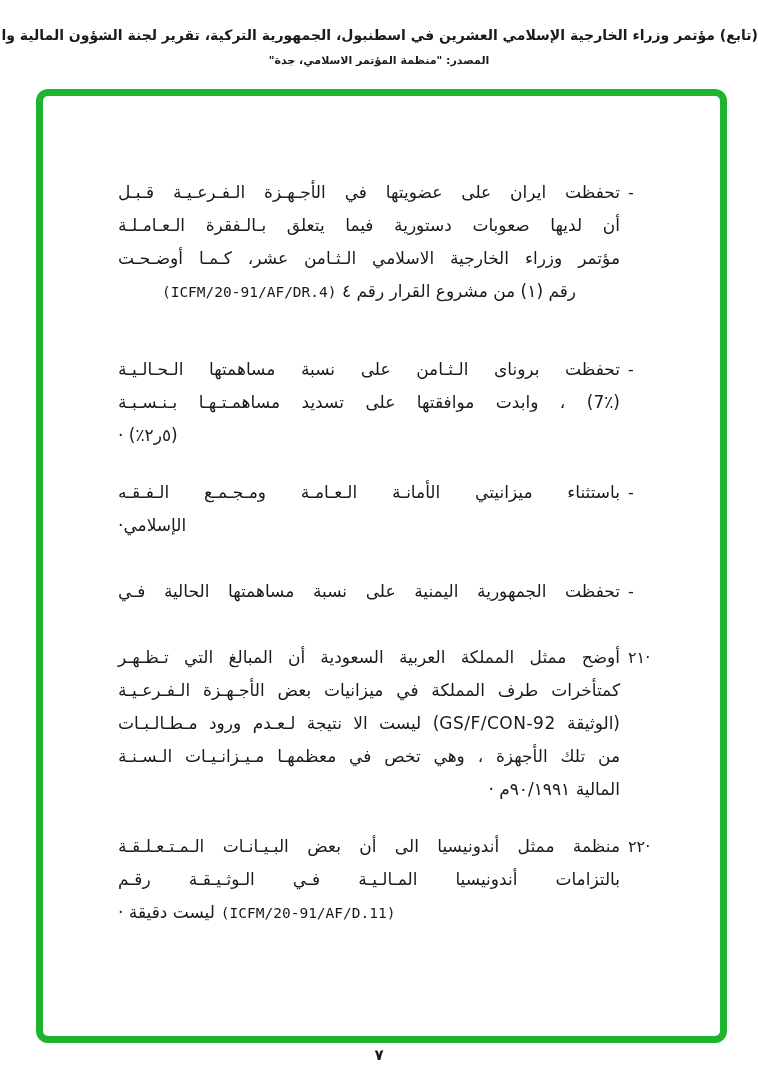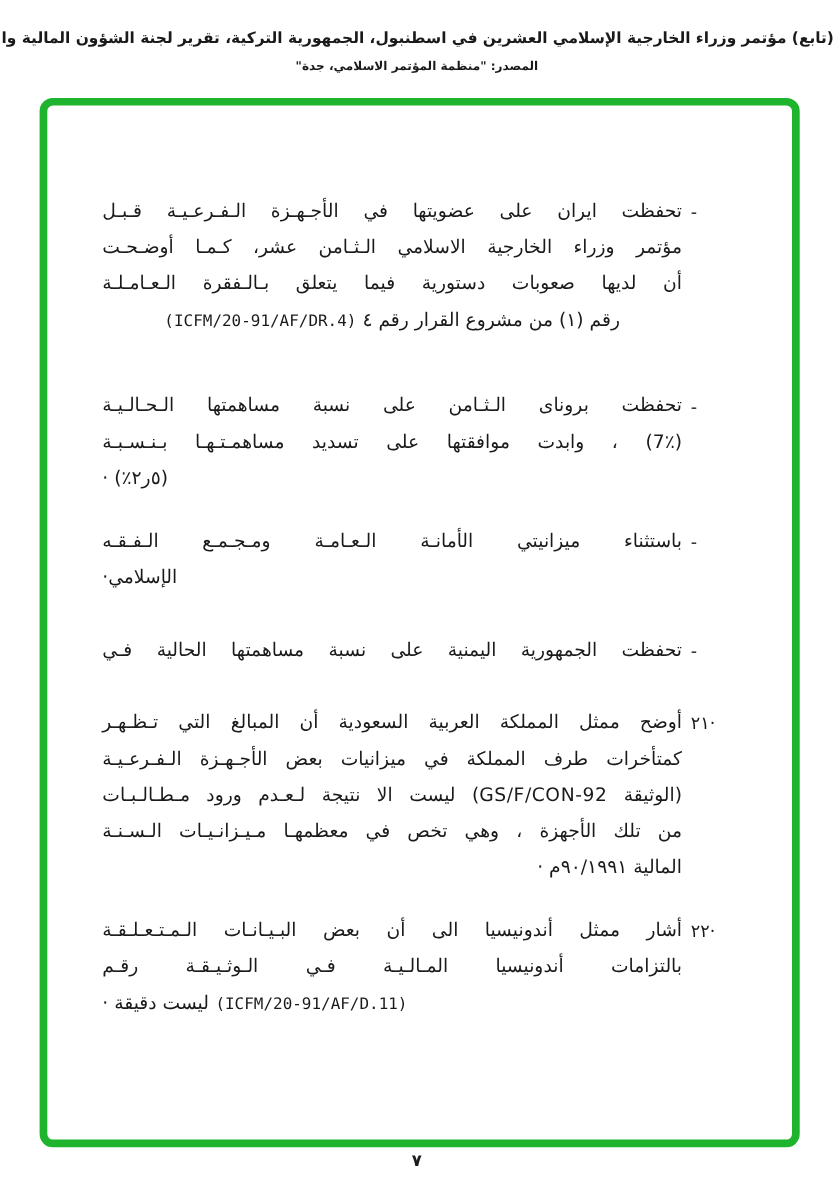--- a/index.html
+++ b/index.html
@@ -50,20 +50,21 @@
     width: 50px;
     line-height: 33px;
     text-align: left;
     font-size: 16px;
     white-space: nowrap;
   }
   .line {
     line-height: 33px;
     min-height: 33px;
     letter-spacing: 0.5px;
+    margin-left: 25px;
   }
   .line.j { text-align: justify; text-align-last: justify; }
   .line.c { text-align: left; }
   .line.s { }
   .line.e { text-align: center; }
   .code {
     font-family: "DejaVu Sans Mono", monospace;
     font-size: 14.5px;
     letter-spacing: 0px;
     unicode-bidi: isolate;
@@ -83,22 +84,22 @@
   <div class="header-title">(تابع) مؤتمر وزراء الخارجية الإسلامي العشرين في اسطنبول، الجمهورية التركية، تقرير لجنة الشؤون المالية والإدارية</div>
   <div class="header-source">المصدر: "منظمة المؤتمر الاسلامي، جدة"</div>
 </div>
 
 <div class="doc-frame" id="doc-frame" style="border-color: rgb(30, 180, 45);">
   <div class="doc-content">
 
     <div class="para gap-lg">
       <span class="marker">-</span>
       <div class="line j">تحفظت ايران على عضويتها في الأجـهـزة الـفـرعـيـة قـبـل</div>
+      <div class="line j">أن لديها صعوبات دستورية فيما يتعلق بـالـفقرة الـعـامـلـة</div>
       <div class="line j">مؤتمر وزراء الخارجية الاسلامي الـثـامن عشر، كـمـا أوضـحـت</div>
-      <div class="line j">أن لديها صعوبات دستورية فيما يتعلق بـالـفقرة الـعـامـلـة</div>
       <div class="line e"><span>رقم (١) من مشروع القرار رقم ٤ </span><span class="code" dir="ltr">(ICFM/20-91/AF/DR.4)</span></div>
     </div>
 
     <div class="para gap-sm">
       <span class="marker">-</span>
       <div class="line j">تحفظت بروناى الـثـامن على نسبة مساهمتها الـحـالـيـة</div>
       <div class="line j">(7٪) ، وابدت موافقتها على تسديد مساهمـتـهـا بـنـسـبـة</div>
       <div class="line c">(٥ر٢٪) ·</div>
     </div>
 
@@ -117,21 +118,21 @@
       <span class="marker">·٢١</span>
       <div class="line j">أوضح ممثل المملكة العربية السعودية أن المبالغ التي تـظـهـر</div>
       <div class="line j">كمتأخرات طرف المملكة في ميزانيات بعض الأجـهـزة الـفـرعـيـة</div>
       <div class="line j">(الوثيقة GS/F/CON-92) ليست الا نتيجة لـعـدم ورود مـطـالـبـات</div>
       <div class="line j">من تلك الأجهزة ، وهي تخص في معظمهـا مـيـزانـيـات الـسـنـة</div>
       <div class="line s">المالية ٩٠/١٩٩١م ·</div>
     </div>
 
     <div class="para">
       <span class="marker">·٢٢</span>
-      <div class="line j">أشار ممثل أندونيسيا الى أن بعض البـيـانـات الـمـتـعـلـقـة</div>
+      <div class="line j">منظمة ممثل أندونيسيا الى أن بعض البـيـانـات الـمـتـعـلـقـة</div>
       <div class="line j">بالتزامات أندونيسيا المـالـيـة فـي الـوثـيـقـة رقـم</div>
       <div class="line c"><span class="code" dir="ltr">(ICFM/20-91/AF/D.11)</span><span> ليست دقيقة ·</span></div>
     </div>
 
   </div>
 </div>
 
 <div class="page-number">٧</div>
 
 </body></html>

